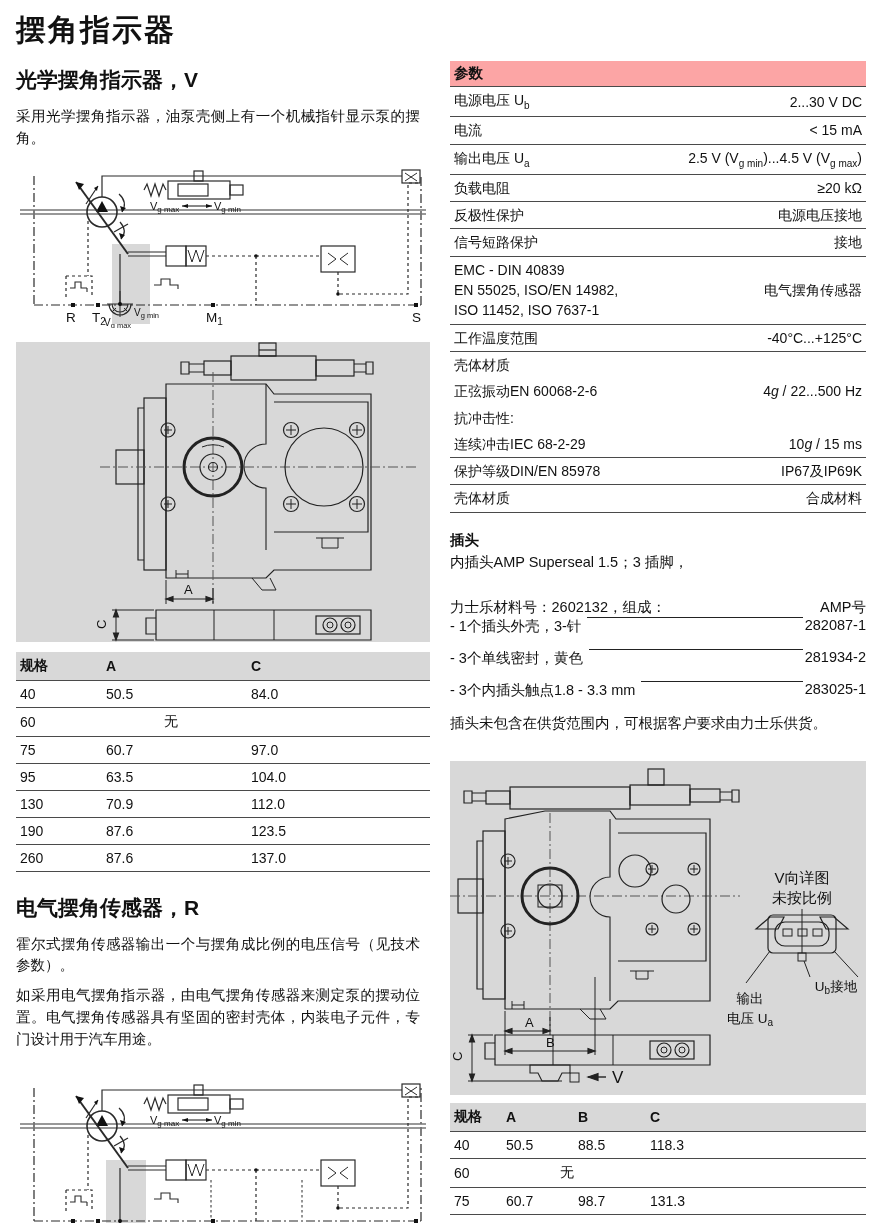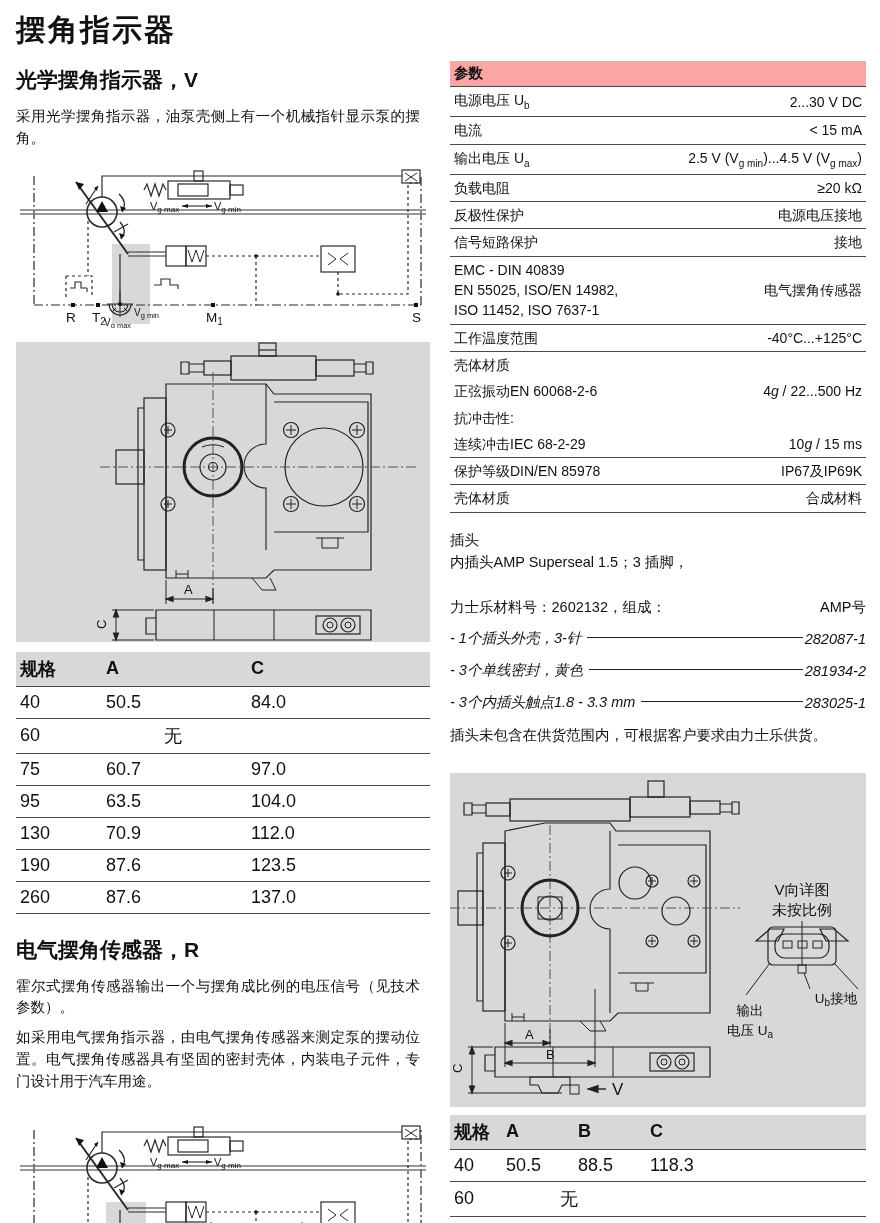--- a/index.html
+++ b/index.html
@@ -15,30 +15,30 @@
   
   .param-table{width:100%;font-size:14px;}
   .param-head{background:#fca5a5;font-weight:bold;padding:3px 4px;border-bottom:1.6px solid #4a4a4a;font-size:14.5px;}
   .param-row{display:flex;justify-content:space-between;align-items:center;padding:3px 4px;line-height:1.45;}
   .param-row.rule{border-bottom:1.6px solid #4a4a4a;}
   .p-label{text-align:left;}
   .p-value{text-align:right;white-space:nowrap;}
   sub{font-size:10px;}
   sup{font-size:10px;}
   
-  table.spec{width:100%;border-collapse:collapse;font-size:18px;}
+  table.spec{width:100%;border-collapse:collapse;font-size:14px;}
   table.spec th{background:#d8d8d8;text-align:left;font-weight:bold;padding:5px 4px;border-bottom:1.6px solid #4a4a4a;}
   table.spec td{padding:5px 4px;border-bottom:1.6px solid #4a4a4a;}
   table.spec td.none-cell{}
   
   .plug-section{font-size:14.5px;margin-top:18px;}
-  .plug-heading{font-weight:normal;margin:0 0 2px 0;font-size:14.5px;}
+  .plug-heading{font-weight:bold;margin:0 0 2px 0;font-size:14.5px;}
   .plug-line{margin:0 0 26px 0;line-height:1.4;}
-  .plug-line2{display:flex;justify-content:space-between;margin-bottom:12px;}
-  .plug-item{display:flex;align-items:center;margin-bottom:13px;font-style:italic;}
+  .plug-line2{display:flex;justify-content:space-between;}
+  .plug-item{display:flex;align-items:flex-start;margin-bottom:13px;}
   .plug-item .fill{flex:1;border-bottom:1.2px solid #222;margin:0 2px 3px 6px;}
   .plug-item .val{white-space:nowrap;}
   .plug-note{margin-top:2px;line-height:1.5;}
   svg text{font-family:"Liberation Sans","DejaVu Sans",sans-serif;}
   .mt6{margin-top:6px;} .mt10{margin-top:10px;} .mt14{margin-top:14px;}
 </style>
 </head>
 <body>
 
 <div class="page">

